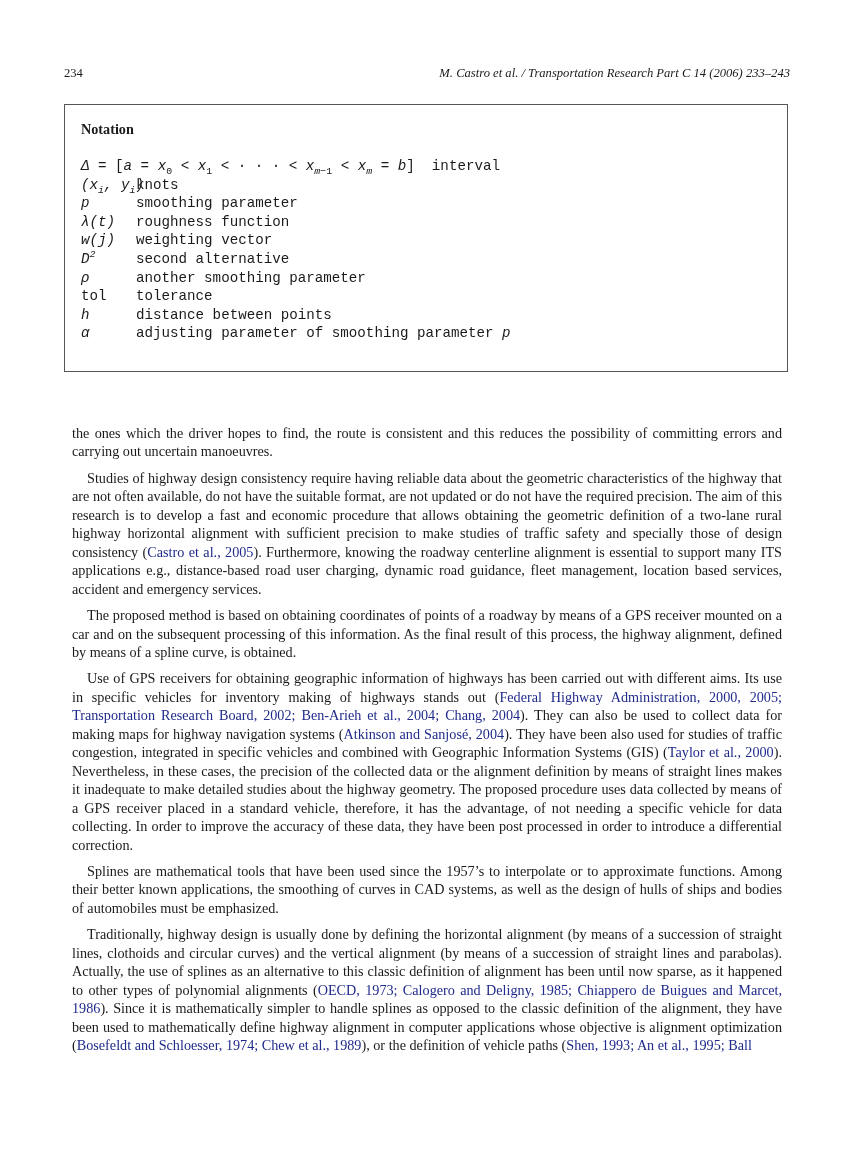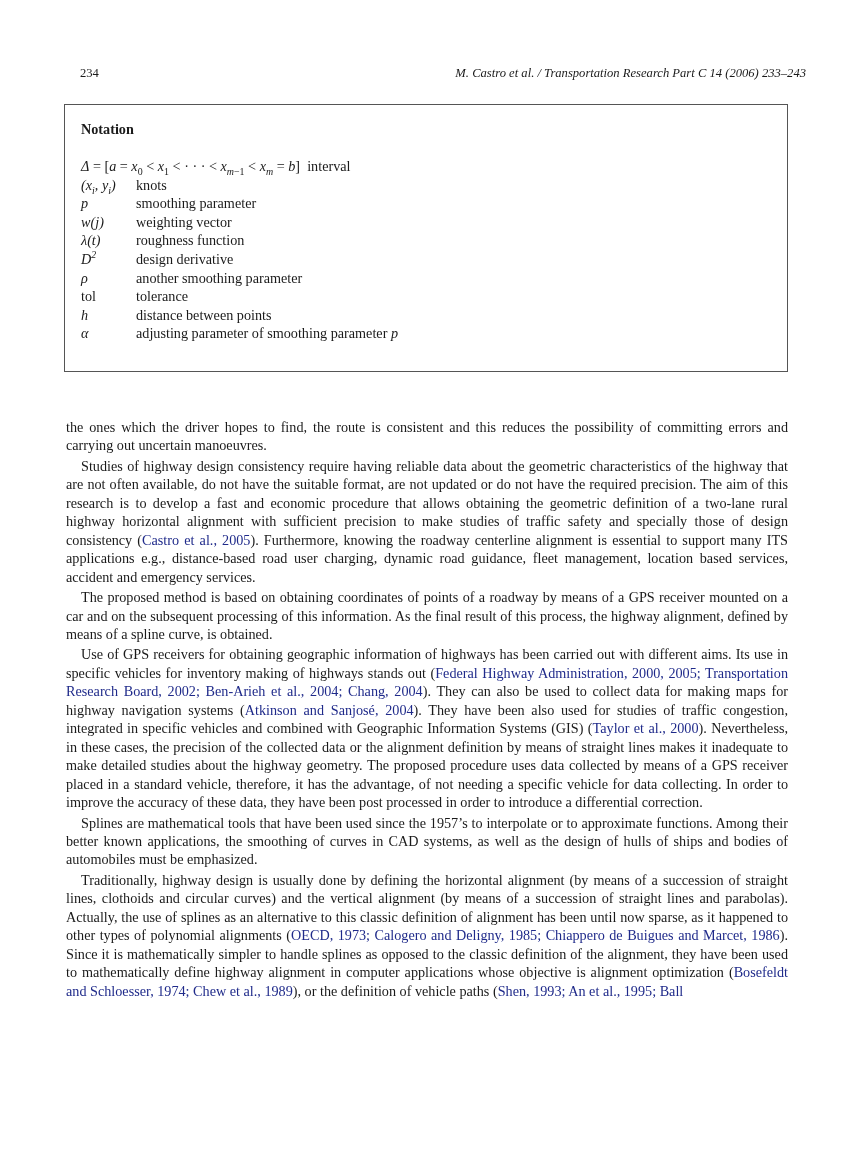--- a/index.html
+++ b/index.html
@@ -1,32 +1,32 @@
 <!DOCTYPE html>
 <html><head>
 <meta charset="utf-8">
 <style>
   html, body { margin: 0; padding: 0; background: #ffffff; }
   body { width: 846px; height: 1155px; position: relative; overflow: hidden;
          font-family: "Liberation Serif", "DejaVu Serif", serif; color: #1a1a1a; }
-  .running-head { position: absolute; top: 66px; left: 80px; width: 726px; height: 18px; font-size: 12.6px; }
+  .running-head { position: absolute; top: 66px; left: 64px; width: 726px; height: 18px; font-size: 12.6px; }
   .page-num { position: absolute; left: 0; top: 0; }
   .journal { position: absolute; left: 0; right: 0; top: 0; text-align: right; font-style: italic; }
   .notation { position: absolute; top: 104px; left: 64px; width: 724px; height: 268px;
               border: 1px solid #555; box-sizing: border-box; padding: 14px 16px 0 16px; font-size: 14.2px; }
   .notation-title { font-weight: bold; margin: 0 0 18px 0; line-height: 20px; }
-  .nrow { display: flex; line-height: 18.6px; height: 18.6px; white-space: nowrap; }
+  .nrow { display: flex; line-height: 18.6px; height: 18.6px; white-space: nowrap; font-family: Liberation Mono, monospace; }
   .nsym { width: 55px; font-style: italic; }
   .nsym.roman { font-style: normal; }
   .ndesc { flex: 1; }
   .nfull { white-space: nowrap; }
   .it { font-style: italic; }
   sub, sup { font-size: 70%; line-height: 0; }
   .body-text { position: absolute; top: 416px; left: 64px; width: 726px; font-size: 14.2px; line-height: 18.45px; }
-  .body-text p { margin: 2px; text-align: justify; text-align-last: left; }
+  .body-text p { margin: 8px; text-align: justify; text-align-last: left; }
   .body-text p.indent { text-indent: 15px; }
   .cite { color: #1f2a8a; }
 </style>
 </head>
 <body>
 
 <div class="running-head">
   <span class="page-num">234</span>
   <span class="journal">M. Castro et al. / Transportation Research Part C 14 (2006) 233–243</span>
 </div>
@@ -40,30 +40,30 @@
   </div>
   <div class="nrow">
     <span class="nsym">(x<sub>i</sub>, y<sub>i</sub>)</span>
     <span class="ndesc">knots</span>
   </div>
   <div class="nrow">
     <span class="nsym">p</span>
     <span class="ndesc">smoothing parameter</span>
   </div>
   <div class="nrow">
+    <span class="nsym">λ(t)</span>
+    <span class="ndesc">roughness function</span>
+  </div>
+  <div class="nrow">
     <span class="nsym">w(j)</span>
     <span class="ndesc">weighting vector</span>
   </div>
   <div class="nrow">
-    <span class="nsym">λ(t)</span>
-    <span class="ndesc">roughness function</span>
-  </div>
-  <div class="nrow">
     <span class="nsym">D<sup>2</sup></span>
-    <span class="ndesc">design derivative</span>
+    <span class="ndesc">second alternative</span>
   </div>
   <div class="nrow">
     <span class="nsym">ρ</span>
     <span class="ndesc">another smoothing parameter</span>
   </div>
   <div class="nrow">
     <span class="nsym roman">tol</span>
     <span class="ndesc">tolerance</span>
   </div>
   <div class="nrow">

